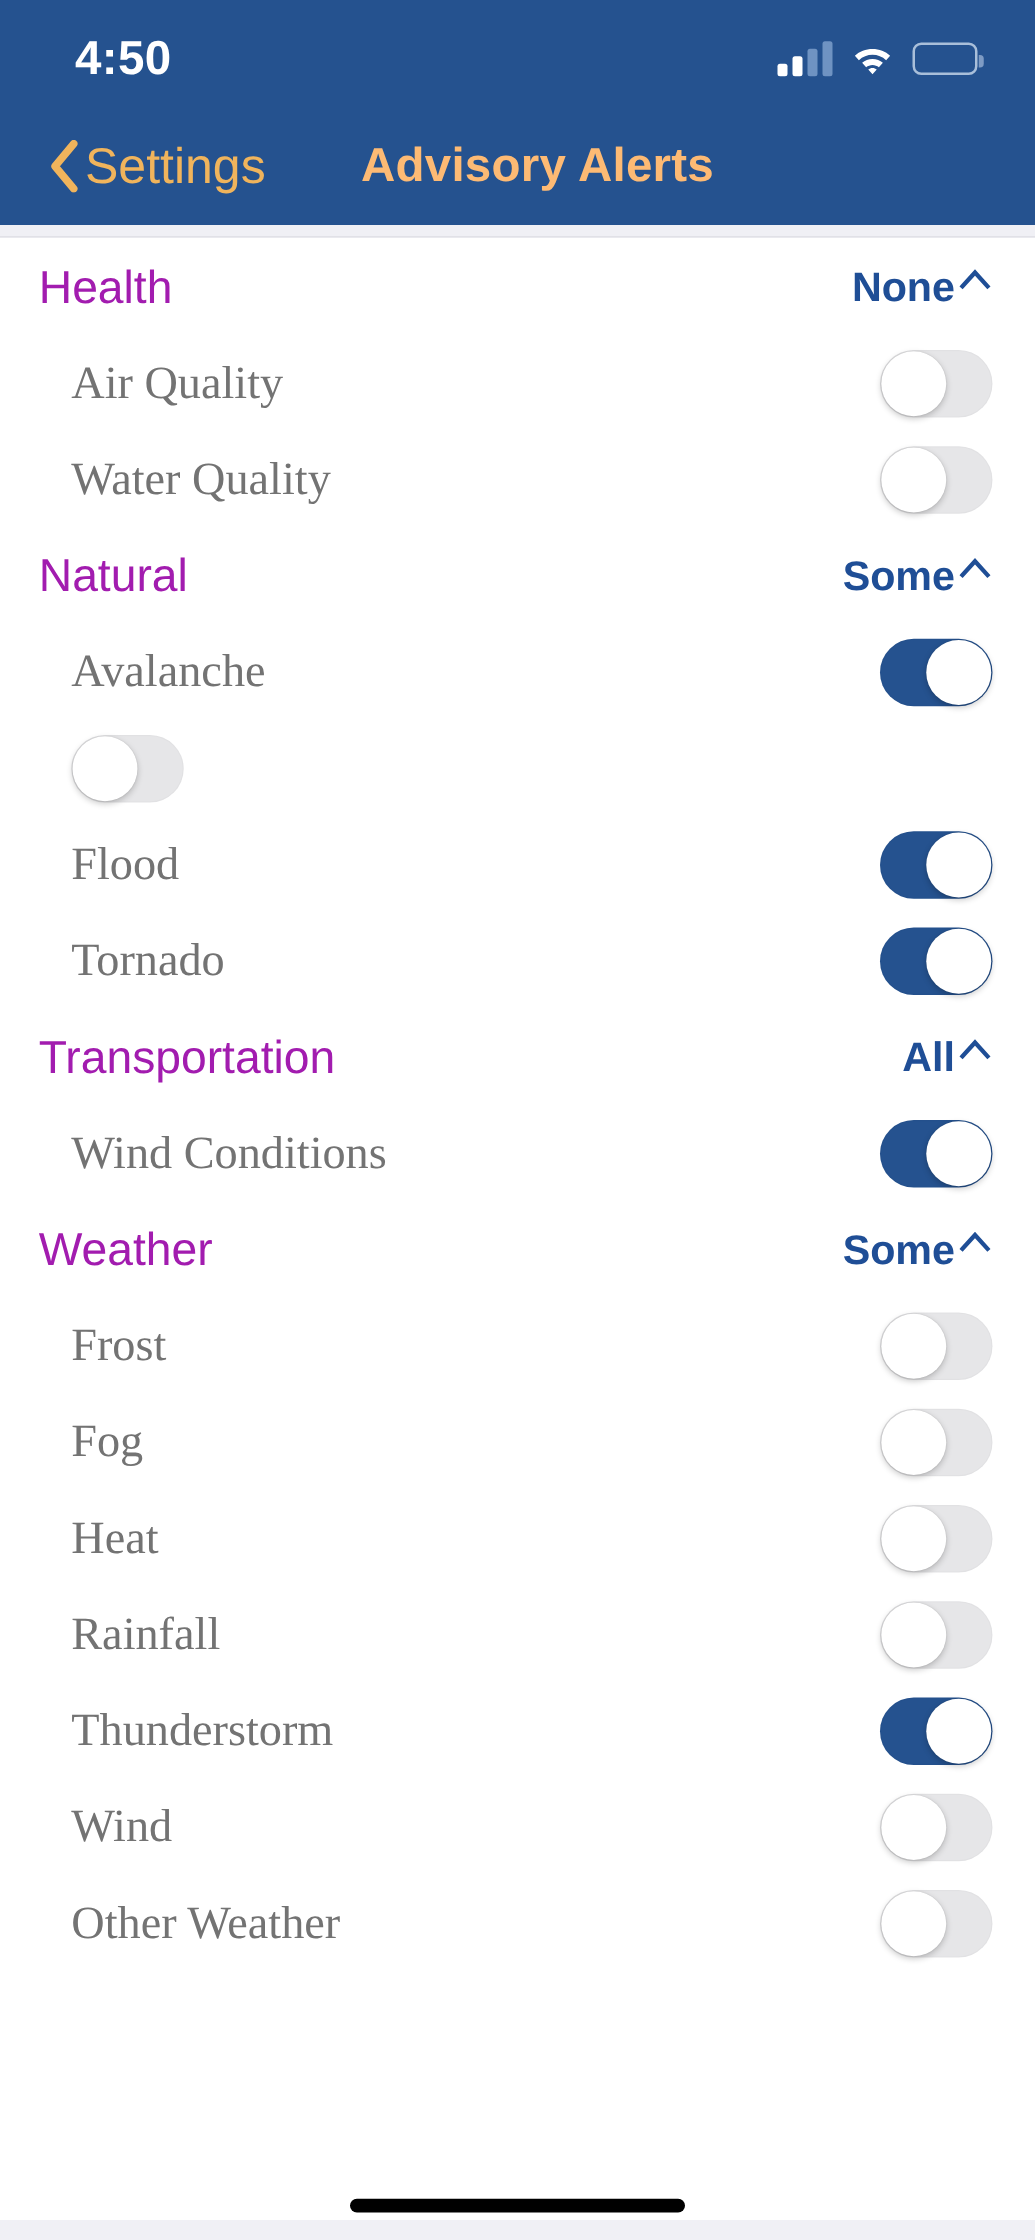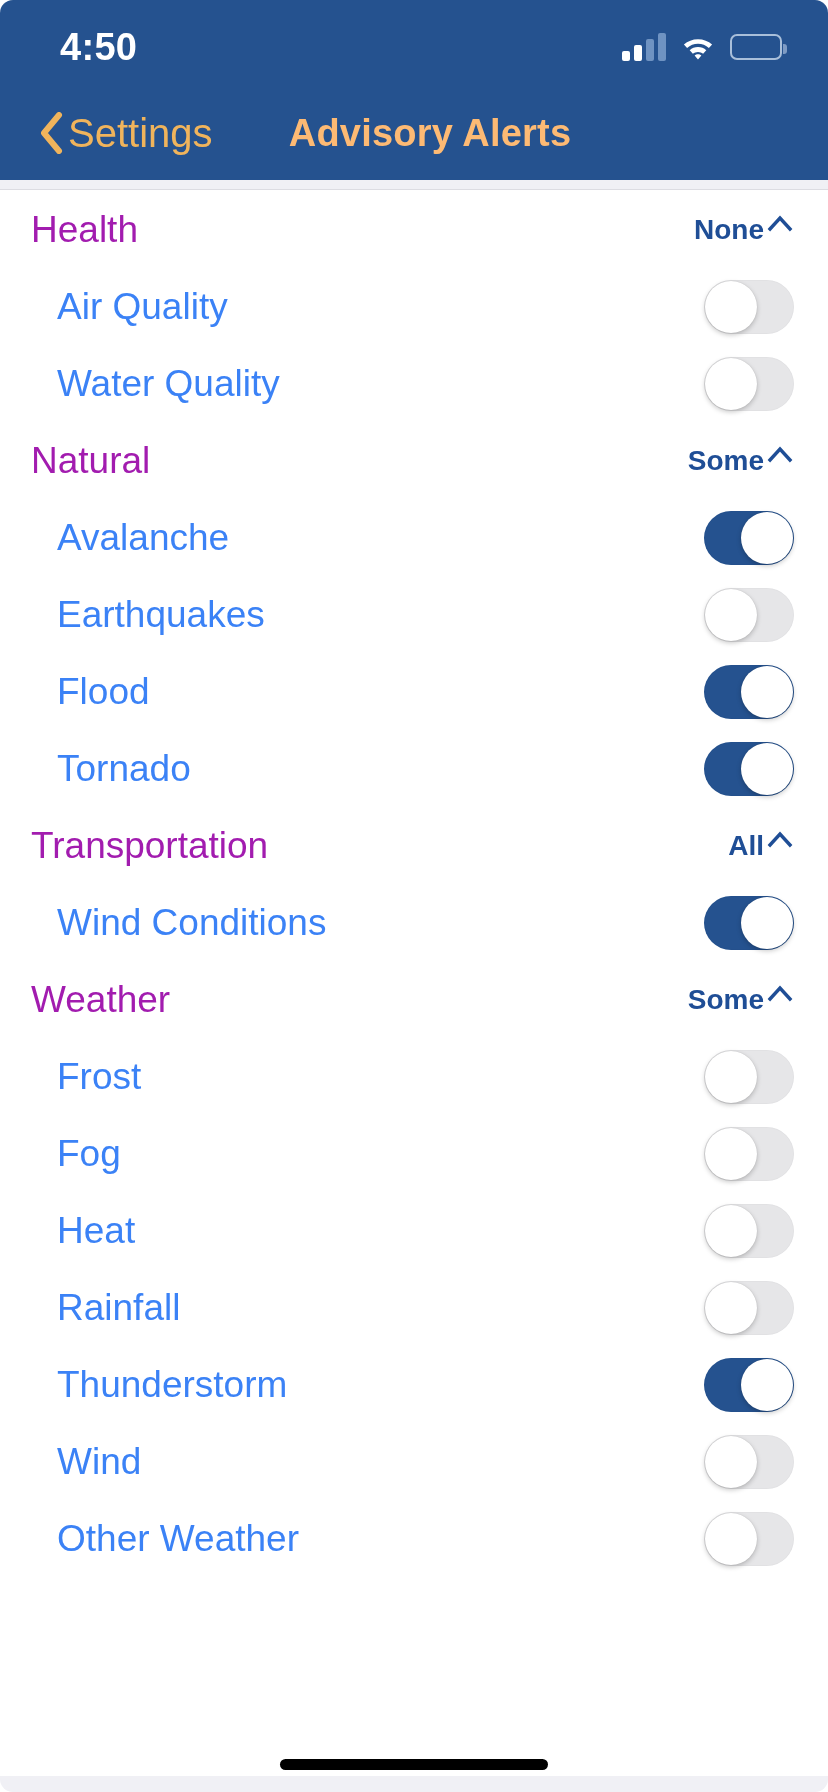--- a/index.html
+++ b/index.html
@@ -11,21 +11,20 @@
     font-family: "Liberation Sans", sans-serif;
     -webkit-font-smoothing: antialiased;
   }
 
   .phone {
     position: relative;
     width: 828px;
     height: 1792px;
     background: #ffffff;
     overflow: hidden;
-    border-radius: 13px;
   }
 
   
   .header {
     position: absolute;
     top: 0; left: 0;
     width: 828px;
     height: 180px;
     background: #25528F;
   }
@@ -187,21 +186,21 @@
     font-size: 37px;
     font-weight: 400;
     line-height: 1;
   }
 
   .section-status {
     display: flex;
     align-items: center;
     gap: 2px;
     color: #1F4E96;
-    font-size: 28px;
+    font-size: 33px;
     font-weight: 700;
     line-height: 1;
   }
 
   .caret-up {
     display: inline-block;
     width: 28px;
     height: 28px;
     position: relative;
     top: -6px;
@@ -210,24 +209,25 @@
   .row {
     position: relative;
     height: 77px;
     display: flex;
     align-items: center;
     justify-content: space-between;
     padding: 0 34px 0 57px;
   }
 
   .row-label {
-    color: #3b82f6;
+    color: #737373;
     font-size: 37px;
     font-weight: 400;
     line-height: 1;
+    font-family: Liberation Serif, serif;
   }
 
   
   .toggle {
     position: relative;
     width: 90px;
     height: 54px;
     border-radius: 27px;
     background: #E6E6E8;
     cursor: pointer;
@@ -347,21 +347,20 @@
             </svg></span>
         </span>
       </div>
       <div class="row">
         <span class="row-label">Avalanche</span>
         <span class="toggle on" role="switch" aria-checked="true">
           <span class="knob"></span>
         </span>
       </div>
       <div class="row">
-        <span class="row-label">Earthquakes</span>
         <span class="toggle" role="switch" aria-checked="false">
           <span class="knob"></span>
         </span>
       </div>
       <div class="row">
         <span class="row-label">Flood</span>
         <span class="toggle on" role="switch" aria-checked="true">
           <span class="knob"></span>
         </span>
       </div>

